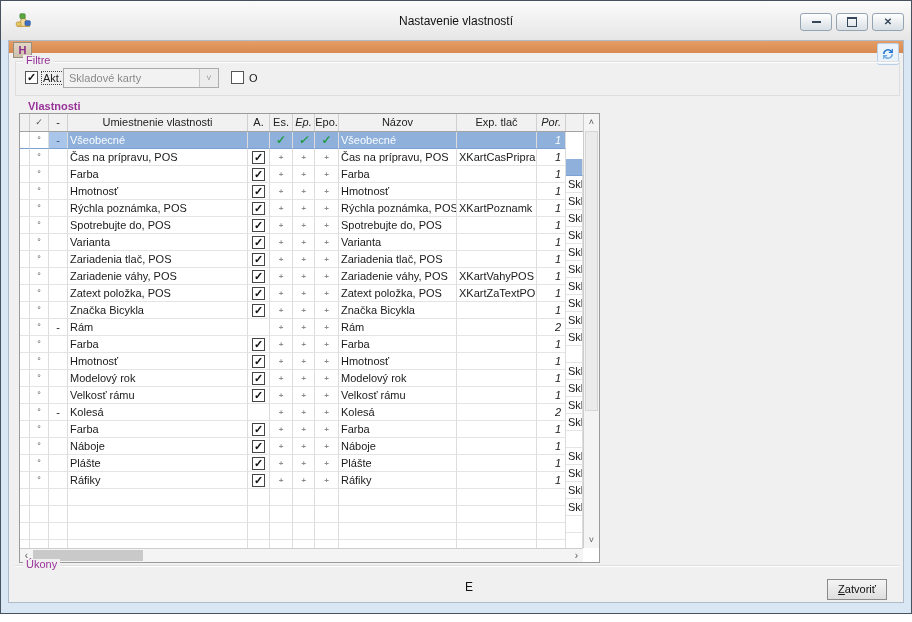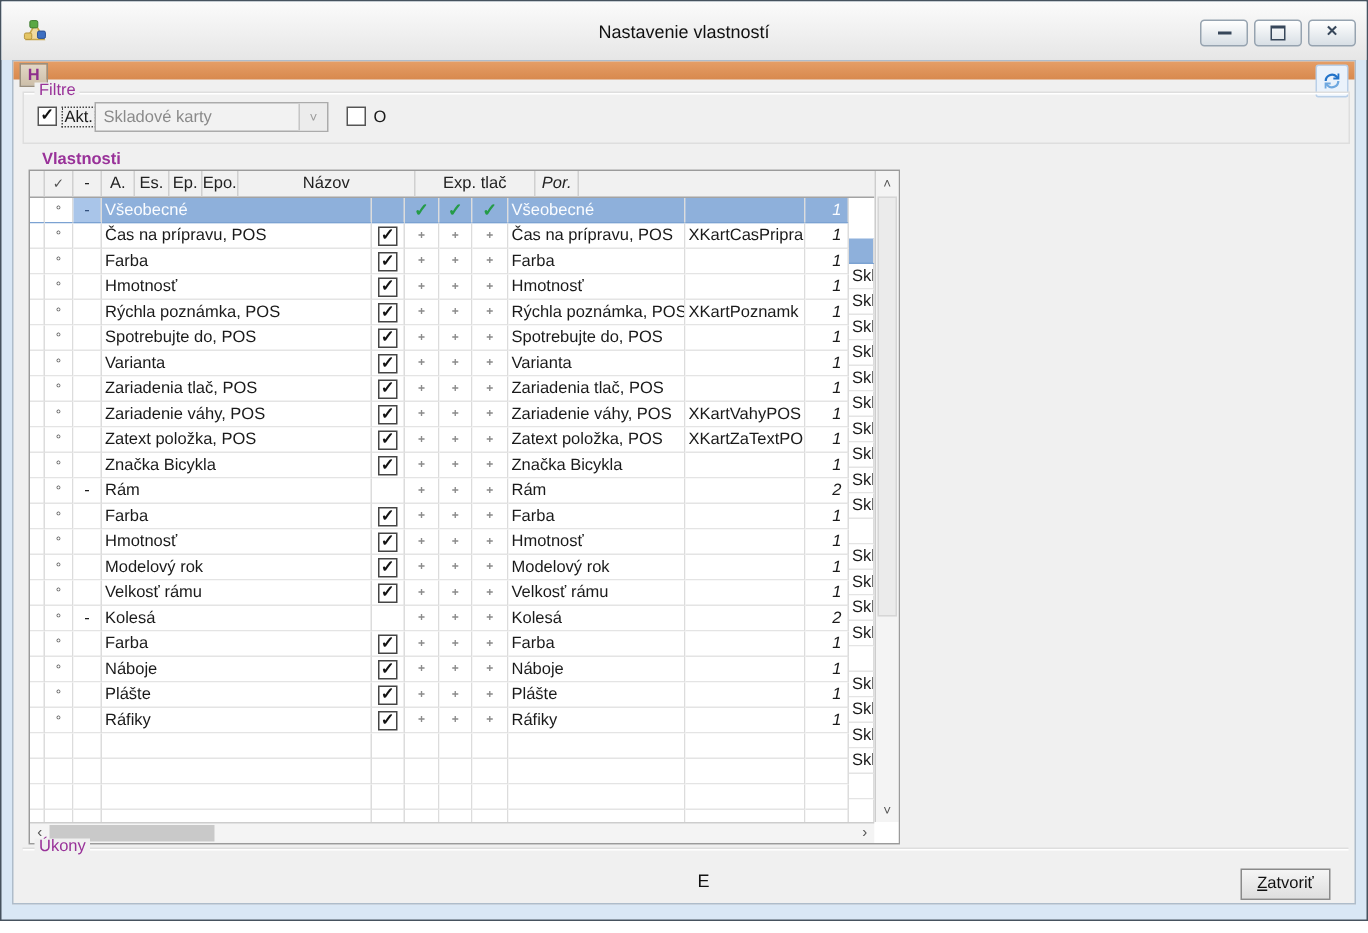--- a/index.html
+++ b/index.html
@@ -48,21 +48,21 @@
   .hc{box-sizing:border-box;height:17px;line-height:17px;border-right:1px solid #D0D0D0;text-align:center;overflow:hidden;white-space:nowrap;font-size:11px;color:#222;}
   .tbody{position:absolute;left:0;top:18px;width:563px;height:416px;overflow:hidden;background:#FFF;}
   .trow{display:flex;height:17px;}
   .c{box-sizing:border-box;height:17px;line-height:16px;border-right:1px solid #DCDCDC;border-bottom:1px solid #E4E4E4;overflow:hidden;white-space:nowrap;padding:0 2px;background:#FFF;}
   .c0{width:10px;padding:0;}
   .c1{width:19px;text-align:center;color:#555;font-size:9px;}
   .c2{width:19px;text-align:center;}
   .c3{width:180px;}
   .c4{width:22px;display:flex;align-items:center;justify-content:center;padding:0;}
   .c5{width:23px;text-align:center;}
-  .c6{width:22px;text-align:center;}
+  .c6{width:22px;text-align:center;font-style:italic;}
   .c7{width:24px;text-align:center;}
   .c8{width:118px;}
   .c9{width:80px;}
   .c10{width:29px;text-align:right;padding-right:4px;font-style:italic;}
   .c11{width:17px;margin-top:27px;}
   .sel .c{background:#8EB0DB;color:#FAFCFF;border-bottom-color:#7BA2D2;}
   .sel .c0{background:#FFF;}
   .sel .c1{background:#FFF;color:#555;}
   .sel .c2{background:#A9C5E9;color:#33517E;}
   .gc{color:#259B48;font-weight:bold;font-size:12px;}
@@ -141,20 +141,21 @@
     <span class="chk o-chk"></span>
     <span class="o-label">O</span>
 
     <div class="props-label">Vlastnosti</div>
 
     <div class="tablebox">
       <div class="thead">
         <div class="hc c0"></div>
         <div class="hc c1">✓</div>
         <div class="hc c2">-</div>
+        <div class="hc c3">Umiestnenie vlastnosti</div>
         <div class="hc c4">A.</div>
         <div class="hc c5">Es.</div>
         <div class="hc c6">Ep.</div>
         <div class="hc c7">Epo.</div>
         <div class="hc c8">Názov</div>
         <div class="hc c9">Exp. tlač</div>
         <div class="hc c10">Por.</div>
         <div class="hc c11">Via</div>
       </div>
 

